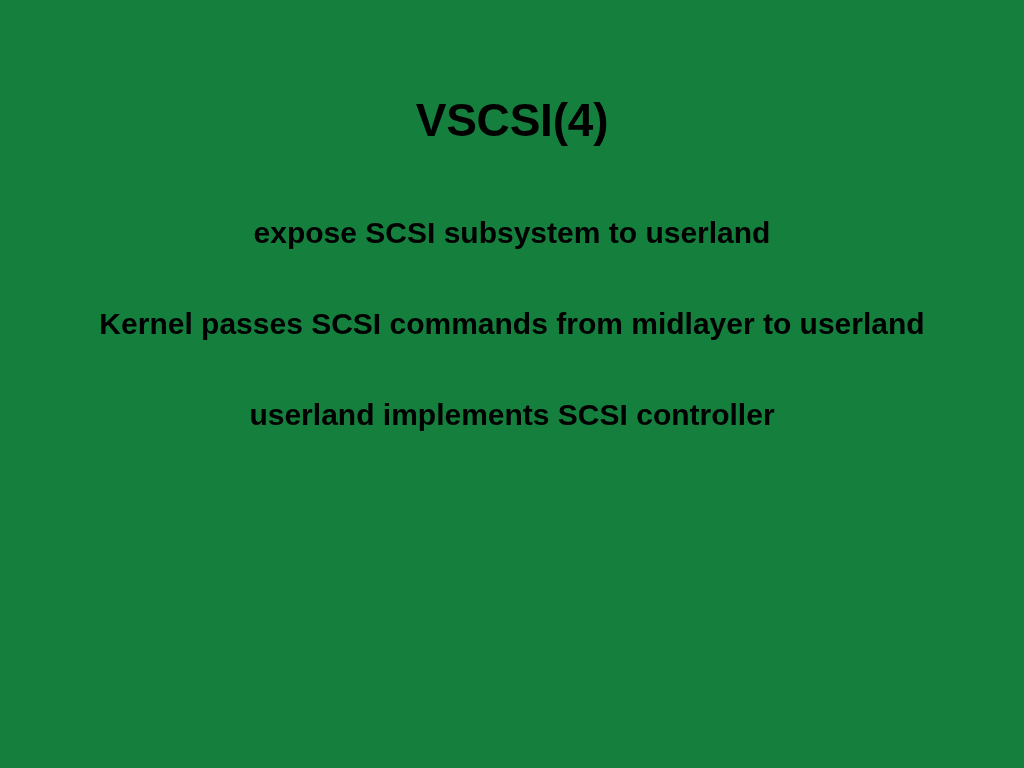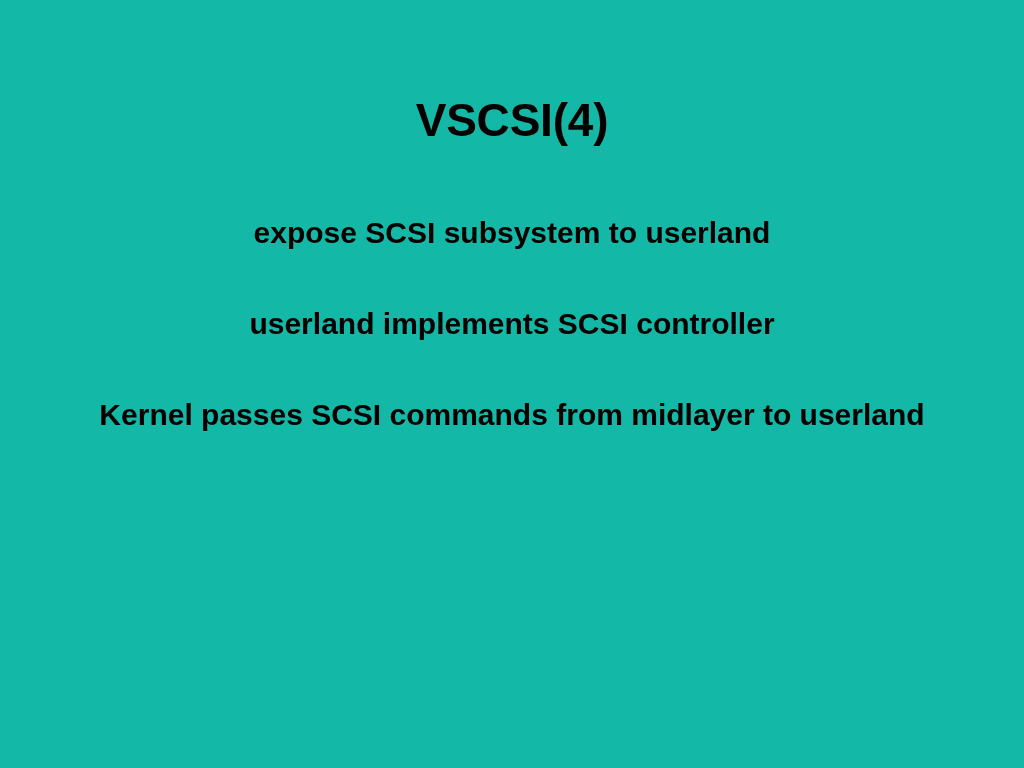--- a/index.html
+++ b/index.html
@@ -12,21 +12,21 @@
     height: 768px;
     background: #ffffff;
     font-family: "Liberation Sans", sans-serif;
     overflow: hidden;
   }
 
   .slide {
     position: relative;
     width: 1024px;
     height: 768px;
-    background: #14b8a6;
+    background: #15803d;
     box-sizing: border-box;
   }
 
   .slide-title {
     position: absolute;
     top: 92px;
     left: 0;
     width: 1024px;
     text-align: center;
     font-size: 46px;
@@ -62,17 +62,17 @@
 </style>
 </head>
 <body>
 
 <div class="slide">
 
   <div class="slide-title">VSCSI(4)</div>
 
   <div class="body-block">
     <p class="body-line gap-1">expose SCSI subsystem to userland</p>
+    <p class="body-line gap-3">Kernel passes SCSI commands from midlayer to userland</p>
     <p class="body-line gap-2">userland implements SCSI controller</p>
-    <p class="body-line gap-3">Kernel passes SCSI commands from midlayer to userland</p>
   </div>
 
 </div>
 
 </body></html>

